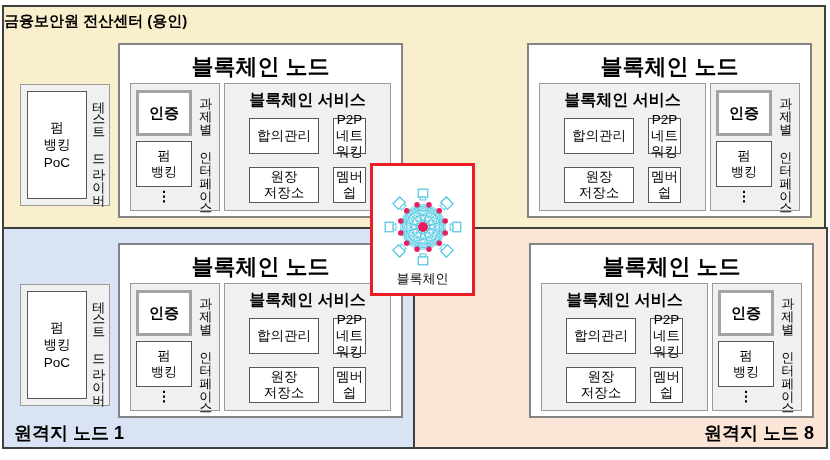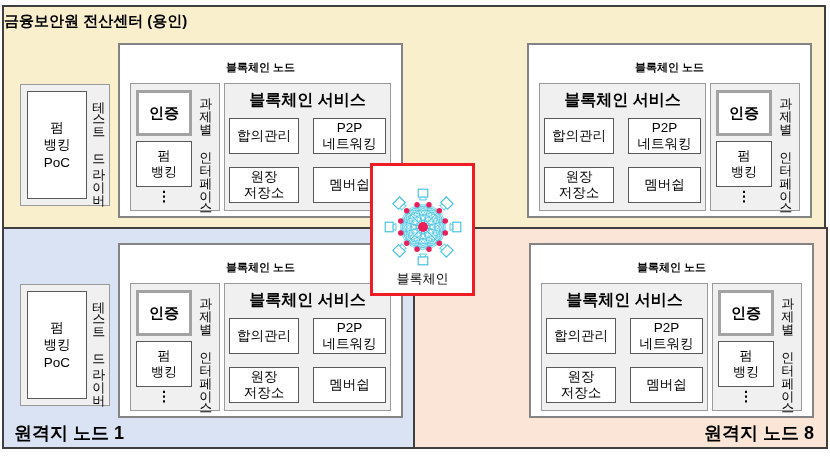--- a/index.html
+++ b/index.html
@@ -15,37 +15,37 @@
 
   .quadrant{position:absolute;top:0;height:100%;width:410px;}
   .q-left{left:0;} .q-right{right:0;}
   #reg-r1 .quadrant,#reg-r2 .quadrant{width:100%;left:0;}
 
   .node-box{position:absolute;width:285px;height:175px;background:#fff;
     border:2px solid #848484;box-sizing:border-box;}
   .q-top .node-box{top:36px;} .q-bottom .node-box{top:14px;}
   .q-normal .node-box{left:114px;} .q-mirror .node-box{right:12px;}
   .node-title{height:32px;padding-top:6px;display:flex;align-items:center;
-    justify-content:center;font-size:11px;font-weight:600;}
+    justify-content:center;font-size:22px;font-weight:600;}
   .node-body{display:flex;gap:4px;padding:0 10px;height:128px;box-sizing:border-box;}
   .q-mirror .node-body{flex-direction:row-reverse;}
 
   .grp{background:#F0F0F0;border:1.5px solid #9a9a9a;box-sizing:border-box;}
   .iface-group{width:90px;display:flex;}
   .iface-col{width:56px;margin:6px 0 3px 5px;display:flex;flex-direction:column;}
   .auth-box{height:40px;border:3px solid #a3a3a3;background:#fff;font-weight:700;
     font-size:15px;display:flex;align-items:center;justify-content:center;}
   .fb-box{height:44px;margin-top:5px;border:1.5px solid #595959;background:#fff;
     font-size:13px;line-height:1.2;display:flex;align-items:center;justify-content:center;
     text-align:center;white-space:pre-line;}
   .dots{text-align:center;font-size:14px;font-weight:700;margin-top:1px;}
   .vwrap{flex:1;display:flex;align-items:center;justify-content:center;}
   .v-label{writing-mode:vertical-rl;text-orientation:upright;font-size:13px;line-height:1.05;}
 
-  .svc-group{flex:1;padding:4px 4px;}
+  .svc-group{flex:1;padding:4px 24px;}
   .svc-title{text-align:center;font-size:16px;font-weight:600;margin:2px 0 7px 0;}
   .svc-grid{display:grid;grid-template-columns:70px 1fr;gap:13px 14px;}
   .svc-box{height:36px;border:1.5px solid #595959;background:#fff;font-size:13.5px;
     line-height:1.2;display:flex;align-items:center;justify-content:center;text-align:center;
     white-space:pre-line;box-sizing:border-box;}
 
   .poc-group{position:absolute;width:90px;height:122px;display:flex;}
   .q-top .poc-group{top:77px;} .q-bottom .poc-group{top:55px;}
   .q-normal .poc-group{left:16px;} .q-mirror .poc-group{right:16px;}
   .poc-box{flex:1;margin:6px 1px 6px 6px;border:1.5px solid #595959;background:#fff;

